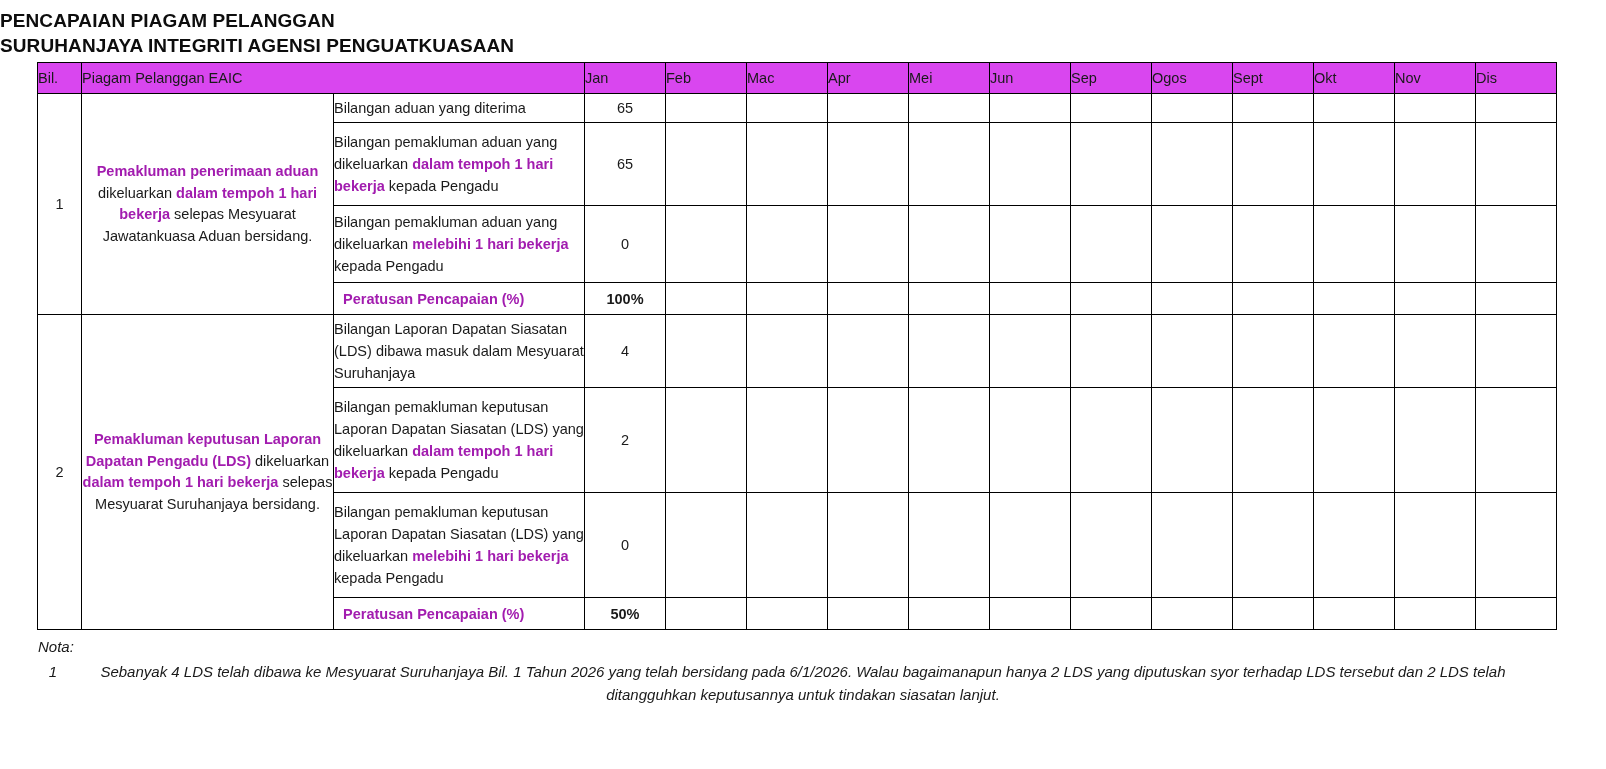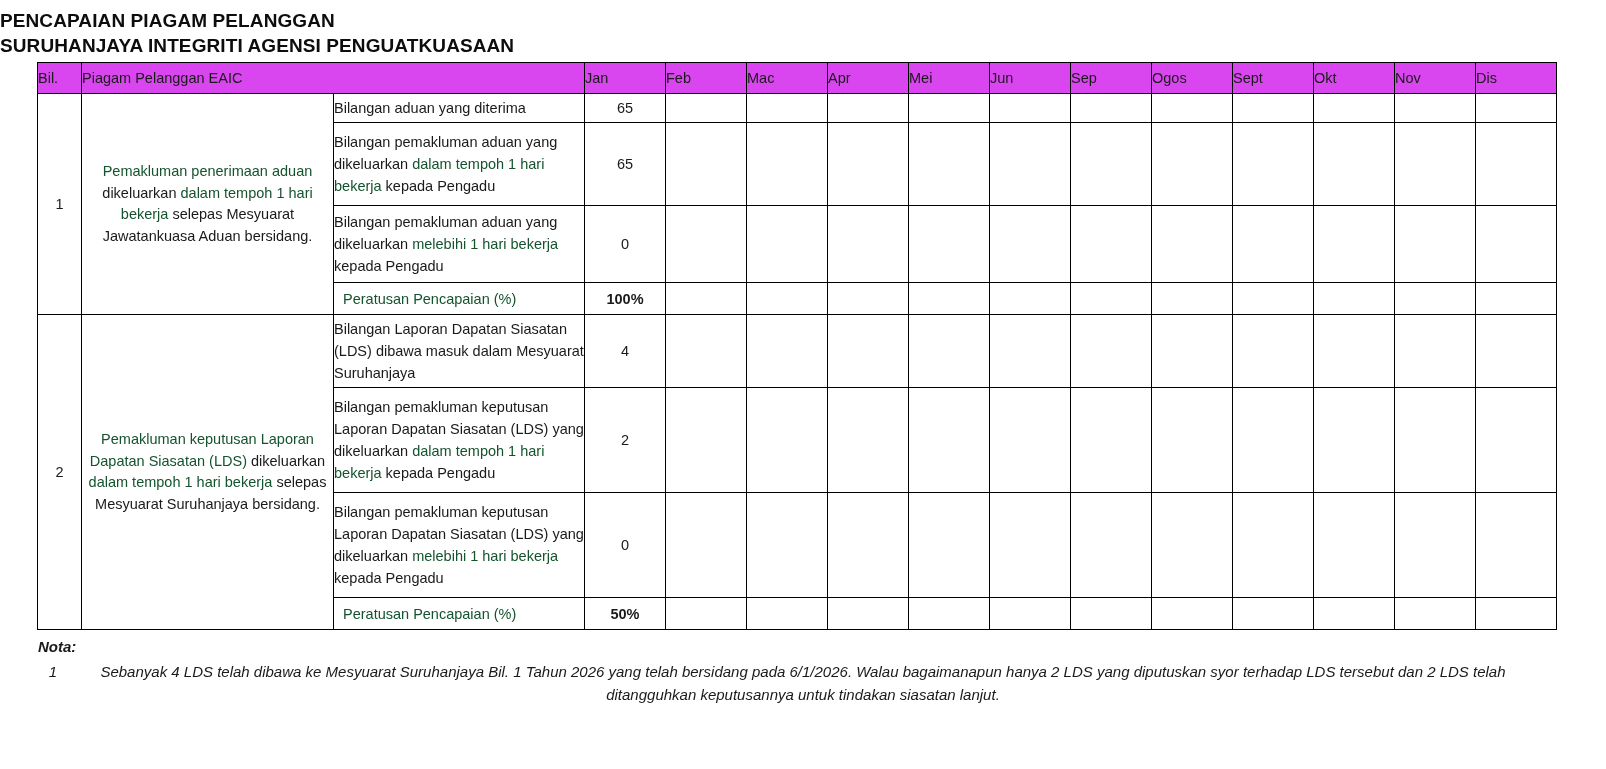--- a/index.html
+++ b/index.html
@@ -91,42 +91,41 @@
   }
   td.val {
     text-align: center;
     font-size: 15px;
   }
   td.val.pct {
     font-weight: bold;
   }
   td.blank { }
 
-  b, strong { font-weight: normal; color: #14532d; }
+  b, strong { font-weight: bold; color: #a21caf; }
 
   
   tr.r-h1 td { height: 28px; }
   tr.r-h2 td { height: 82px; }
   tr.r-h3 td { height: 76px; }
   tr.r-pct td { height: 25px; }
   tr.r-g2a td { height: 72px; }
   tr.r-g2b td { height: 104px; }
   tr.r-g2c td { height: 104px; }
 
   
   .notes {
     margin: 5px 0 0 38px;
     font-style: italic;
     font-size: 15px;
     line-height: 23px;
     color: #1a1a1a;
   }
   .notes-title {
     font-style: italic;
-    font-weight: bold;
   }
   .note-row {
     display: flex;
     margin-top: 2px;
   }
   .note-num {
     width: 30px;
     flex: 0 0 30px;
     text-align: center;
     font-style: italic;
@@ -243,21 +242,21 @@
             <td class="val pct blank"></td>
             <td class="val pct blank"></td>
             <td class="val pct blank"></td>
             <td class="val pct blank"></td>
             <td class="val pct blank"></td>
             <td class="val pct blank"></td>
             <td class="val pct blank"></td>
           </tr>
           <tr class="r-g2a">
             <td class="bil" rowspan="4">2</td>
-            <td class="desc" rowspan="4"><b>Pemakluman keputusan Laporan Dapatan Siasatan (LDS) </b>dikeluarkan <b>dalam tempoh 1 hari bekerja </b>selepas Mesyuarat Suruhanjaya bersidang.</td>
+            <td class="desc" rowspan="4"><b>Pemakluman keputusan Laporan Dapatan Pengadu (LDS) </b>dikeluarkan <b>dalam tempoh 1 hari bekerja </b>selepas Mesyuarat Suruhanjaya bersidang.</td>
             <td class="item">Bilangan Laporan Dapatan Siasatan (LDS) dibawa masuk dalam Mesyuarat Suruhanjaya</td>
             <td class="val">4</td>
             <td class="val blank"></td>
             <td class="val blank"></td>
             <td class="val blank"></td>
             <td class="val blank"></td>
             <td class="val blank"></td>
             <td class="val blank"></td>
             <td class="val blank"></td>
             <td class="val blank"></td>

